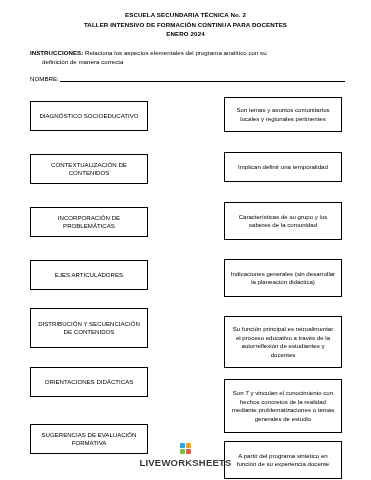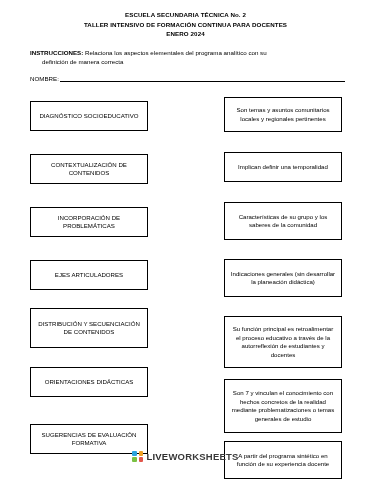--- a/index.html
+++ b/index.html
@@ -86,25 +86,26 @@
     width: 118px;
   }
   .right-col .box {
     left: 212px;
     width: 118px;
   }
   .watermark {
     position: absolute;
     left: 0;
     right: 0;
-    bottom: 18px;
+    bottom: 12px;
     display: flex;
     align-items: center;
     justify-content: center;
     gap: 3px;
+    flex-direction: column;
   }
   .wm-icon {
     width: 11px;
     height: 11px;
     position: relative;
     display: inline-block;
   }
   .wm-icon .sq {
     position: absolute;
     border-radius: 1px;

